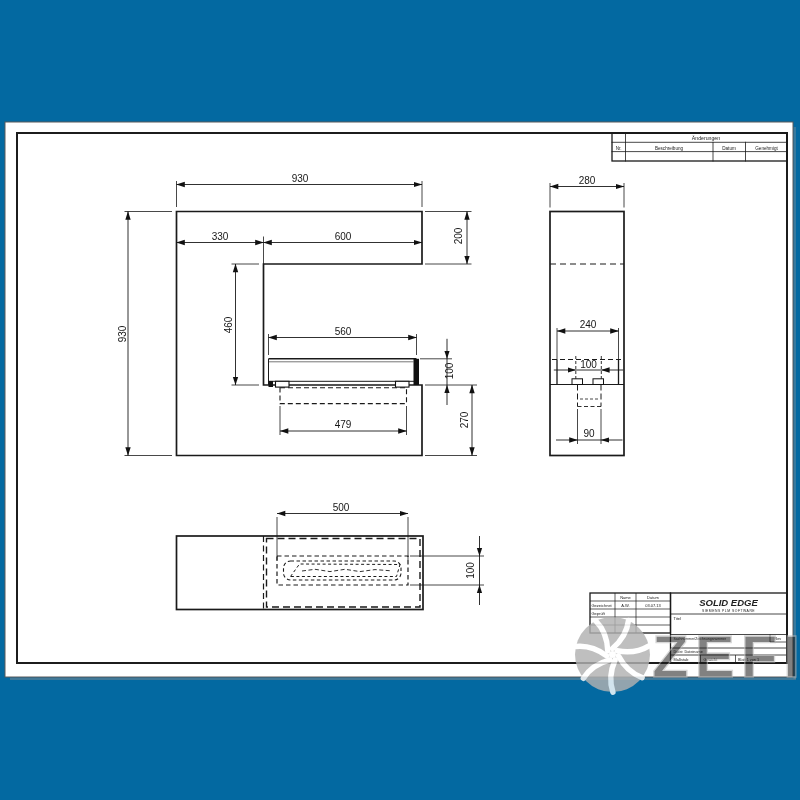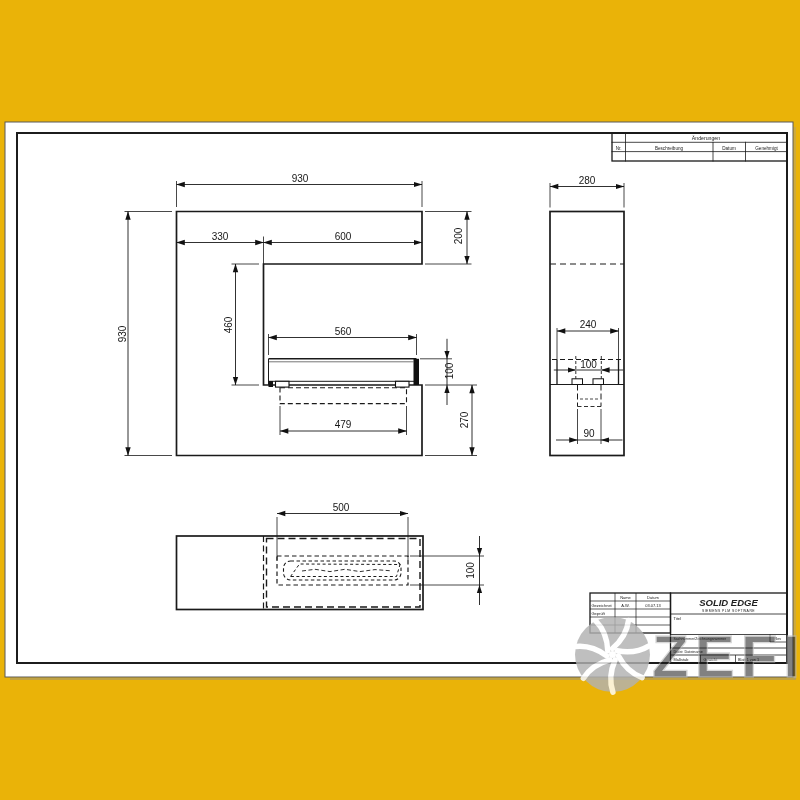--- a/index.html
+++ b/index.html
@@ -1,16 +1,16 @@
 <!DOCTYPE html>
 <html><head>
 <meta charset="utf-8">
 <style>
   html,body{margin:0;padding:0;background:#ffffff;}
-  .stage{position:relative;width:800px;height:800px;background:#eab308;overflow:hidden;
+  .stage{position:relative;width:800px;height:800px;background:#0369a1;overflow:hidden;
          font-family:"Liberation Sans",sans-serif;}
   svg text{font-family:"Liberation Sans",sans-serif;fill:#1c1c1c;}
   .dimtxt{font-size:10px;fill:#161616;}
   .tinytxt{fill:#202020;}
   .ln{stroke:#1a1a1a;fill:none;}
 </style>
 </head>
 <body>
 
 <div class="stage">

